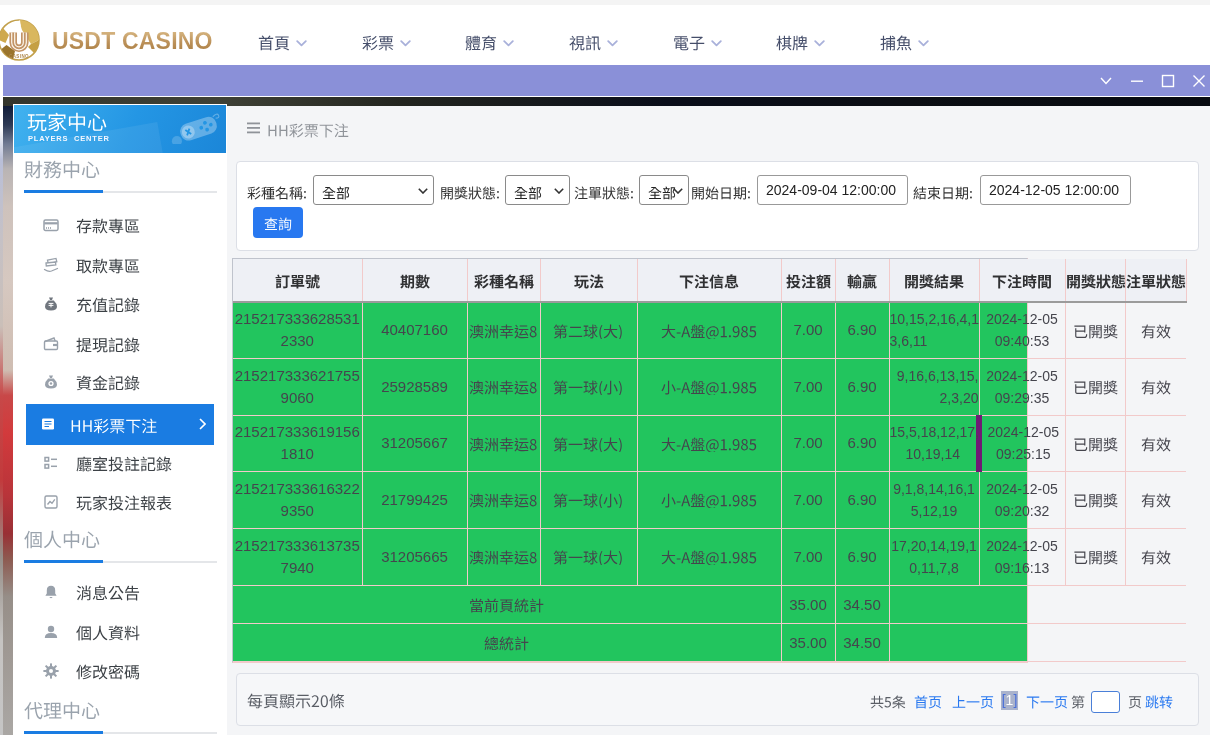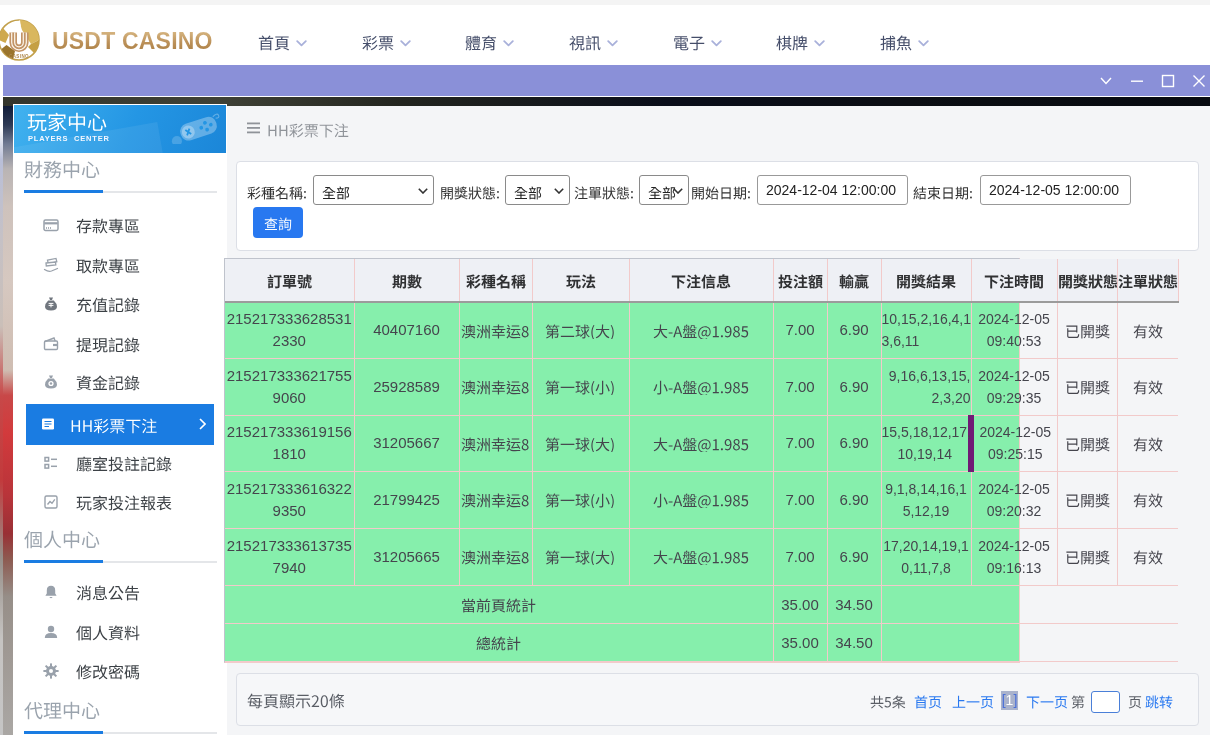--- a/index.html
+++ b/index.html
@@ -410,38 +410,38 @@
   </div>
 <div class="abs" style="left:691px;top:183px"><svg style="vertical-align:middle;" width="59.9" height="14" viewBox="0 0 59.9 14" fill="#333">
       <g transform="translate(0,12.32) scale(0.014,-0.014)">
         <use href="#r958B" x="0"></use>
         <use href="#r59CB" x="1000"></use>
         <use href="#r65E5" x="2000"></use>
         <use href="#r671F" x="3000"></use>
         <use href="#r003A" x="4000"></use>
       </g>
     </svg></div>
-<div class="abs" style="left:757px;top:175px;width:151px;height:30px;background:#fff;border:1px solid #999;border-radius:3px;font-size:14px;color:#222;line-height:28px;padding-left:8px">2024-12-04 12:00:00</div>
+<div class="abs" style="left:757px;top:175px;width:151px;height:30px;background:#fff;border:1px solid #999;border-radius:3px;font-size:14px;color:#222;line-height:28px;padding-left:8px">2024-09-04 12:00:00</div>
 <div class="abs" style="left:913px;top:183px"><svg style="vertical-align:middle;" width="59.9" height="14" viewBox="0 0 59.9 14" fill="#333">
       <g transform="translate(0,12.32) scale(0.014,-0.014)">
         <use href="#r7D50" x="0"></use>
         <use href="#r675F" x="1000"></use>
         <use href="#r65E5" x="2000"></use>
         <use href="#r671F" x="3000"></use>
         <use href="#r003A" x="4000"></use>
       </g>
     </svg></div>
 <div class="abs" style="left:980px;top:175px;width:151px;height:30px;background:#fff;border:1px solid #999;border-radius:3px;font-size:14px;color:#222;line-height:28px;padding-left:8px">2024-12-05 12:00:00</div>
 <div class="abs" style="left:253px;top:207px;width:50px;height:31px;background:#2878f0;border-radius:4px;text-align:center;padding-top:7px"><svg style="vertical-align:middle;" width="28" height="14" viewBox="0 0 28 14" fill="#fff">
       <g transform="translate(0,12.32) scale(0.014,-0.014)">
         <use href="#r67E5" x="0"></use>
         <use href="#r8A62" x="1000"></use>
       </g>
     </svg></div>
-<div class="abs" style="left:224px;top:258px;width:796px;background:#86efac;border:1px solid #bfc3cc;border-bottom:1px solid #f2caca;border-right:1px solid #f2caca">
+<div class="abs" style="left:232px;top:258px;width:796px;background:#22c55e;border:1px solid #bfc3cc;border-bottom:1px solid #f2caca;border-right:1px solid #f2caca">
 <table style="border-collapse:collapse;table-layout:fixed;width:953px;font-size:15px;color:#45454d">
 <colgroup>
         <col style="width:129px">
         <col style="width:105px">
         <col style="width:73px">
         <col style="width:97px">
         <col style="width:144px">
         <col style="width:54px">
         <col style="width:54px">
         <col style="width:90px">

